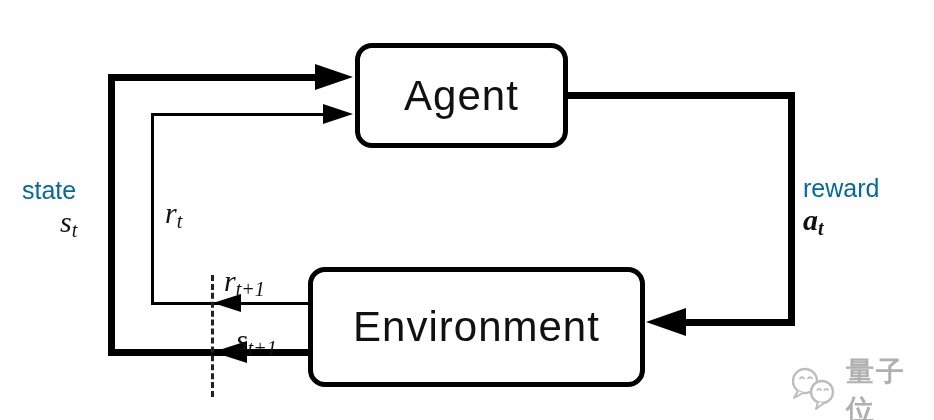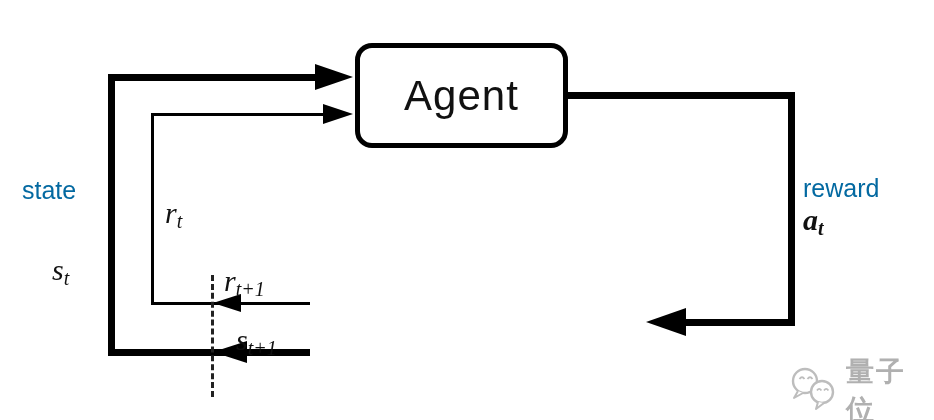--- a/index.html
+++ b/index.html
@@ -55,21 +55,21 @@
   }
   .math-label{
     position:absolute;
     font-family:"Liberation Serif", serif;
     font-style:italic;font-size:30px;color:#111;line-height:1;
   }
   .math-label sub{
     font-size:20px;line-height:0;vertical-align:-5px;
   }
   #state-word{left:22px;top:176px;}
-  #state-var{left:52px;top:207px;margin-top:48px;}
+  #state-var{left:60px;top:207px;}
   #reward-word{left:162px;top:167px;}
   #reward-var{left:165px;top:198px;}
   #action-word{left:803px;top:174px;}
   #action-var{left:803px;top:205px;font-weight:bold;}
   #reward-next-var{left:224px;top:266px;}
   #state-next-var{left:236px;top:325px;}
   
   #watermark{
     position:absolute;left:789px;top:353px;
     display:flex;align-items:center;gap:7px;
@@ -100,20 +100,23 @@
   <div class="line" id="action-line-top"></div>
   <div class="line" id="action-line-right"></div>
   <div class="line" id="action-line-bottom"></div>
   <div class="ah" id="action-head"></div>
 
   <div id="dashed-line"></div>
 
   <div class="node-box" id="agent-box">
     <span>Agent</span>
   </div>
+  <div class="node-box" id="environment-box">
+    <span>Environment</span>
+  </div>
 
   <div class="word-label" id="state-word">state</div>
   <div class="math-label" id="state-var"><span>s</span><sub>t</sub></div>
 
   <div class="math-label" id="reward-var"><span>r</span><sub>t</sub></div>
 
   <div class="word-label" id="action-word">reward</div>
   <div class="math-label" id="action-var"><span>a</span><sub>t</sub></div>
 
   <div class="math-label" id="reward-next-var"><span>r</span><sub>t+1</sub></div>

